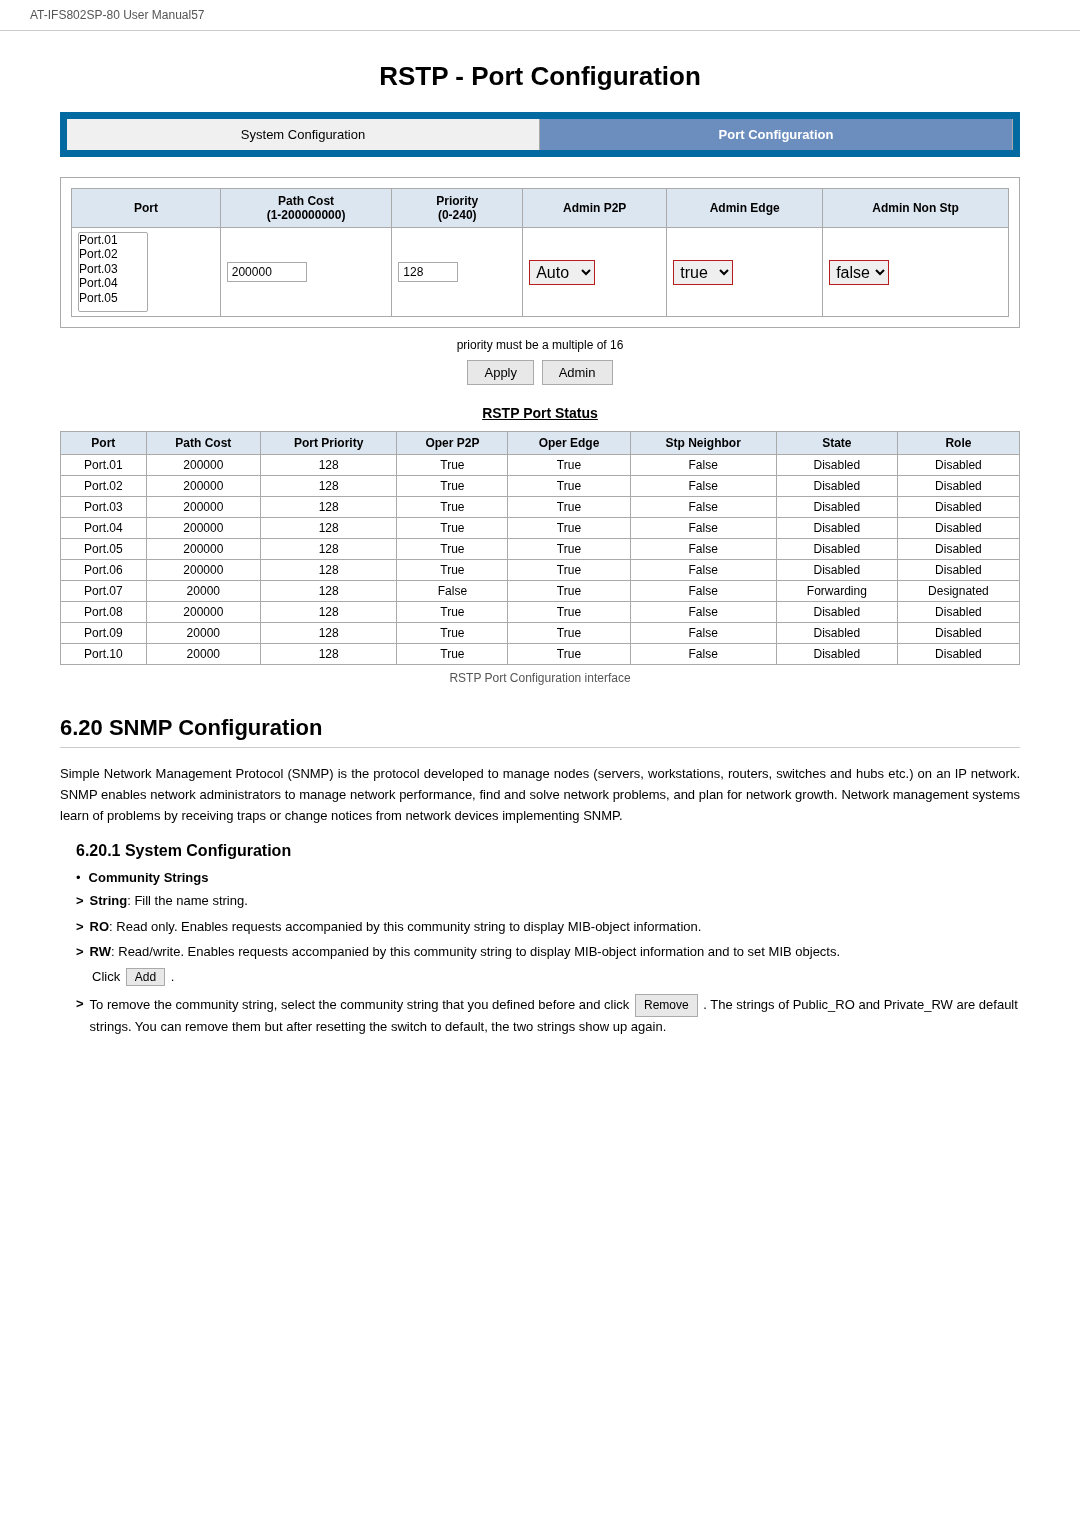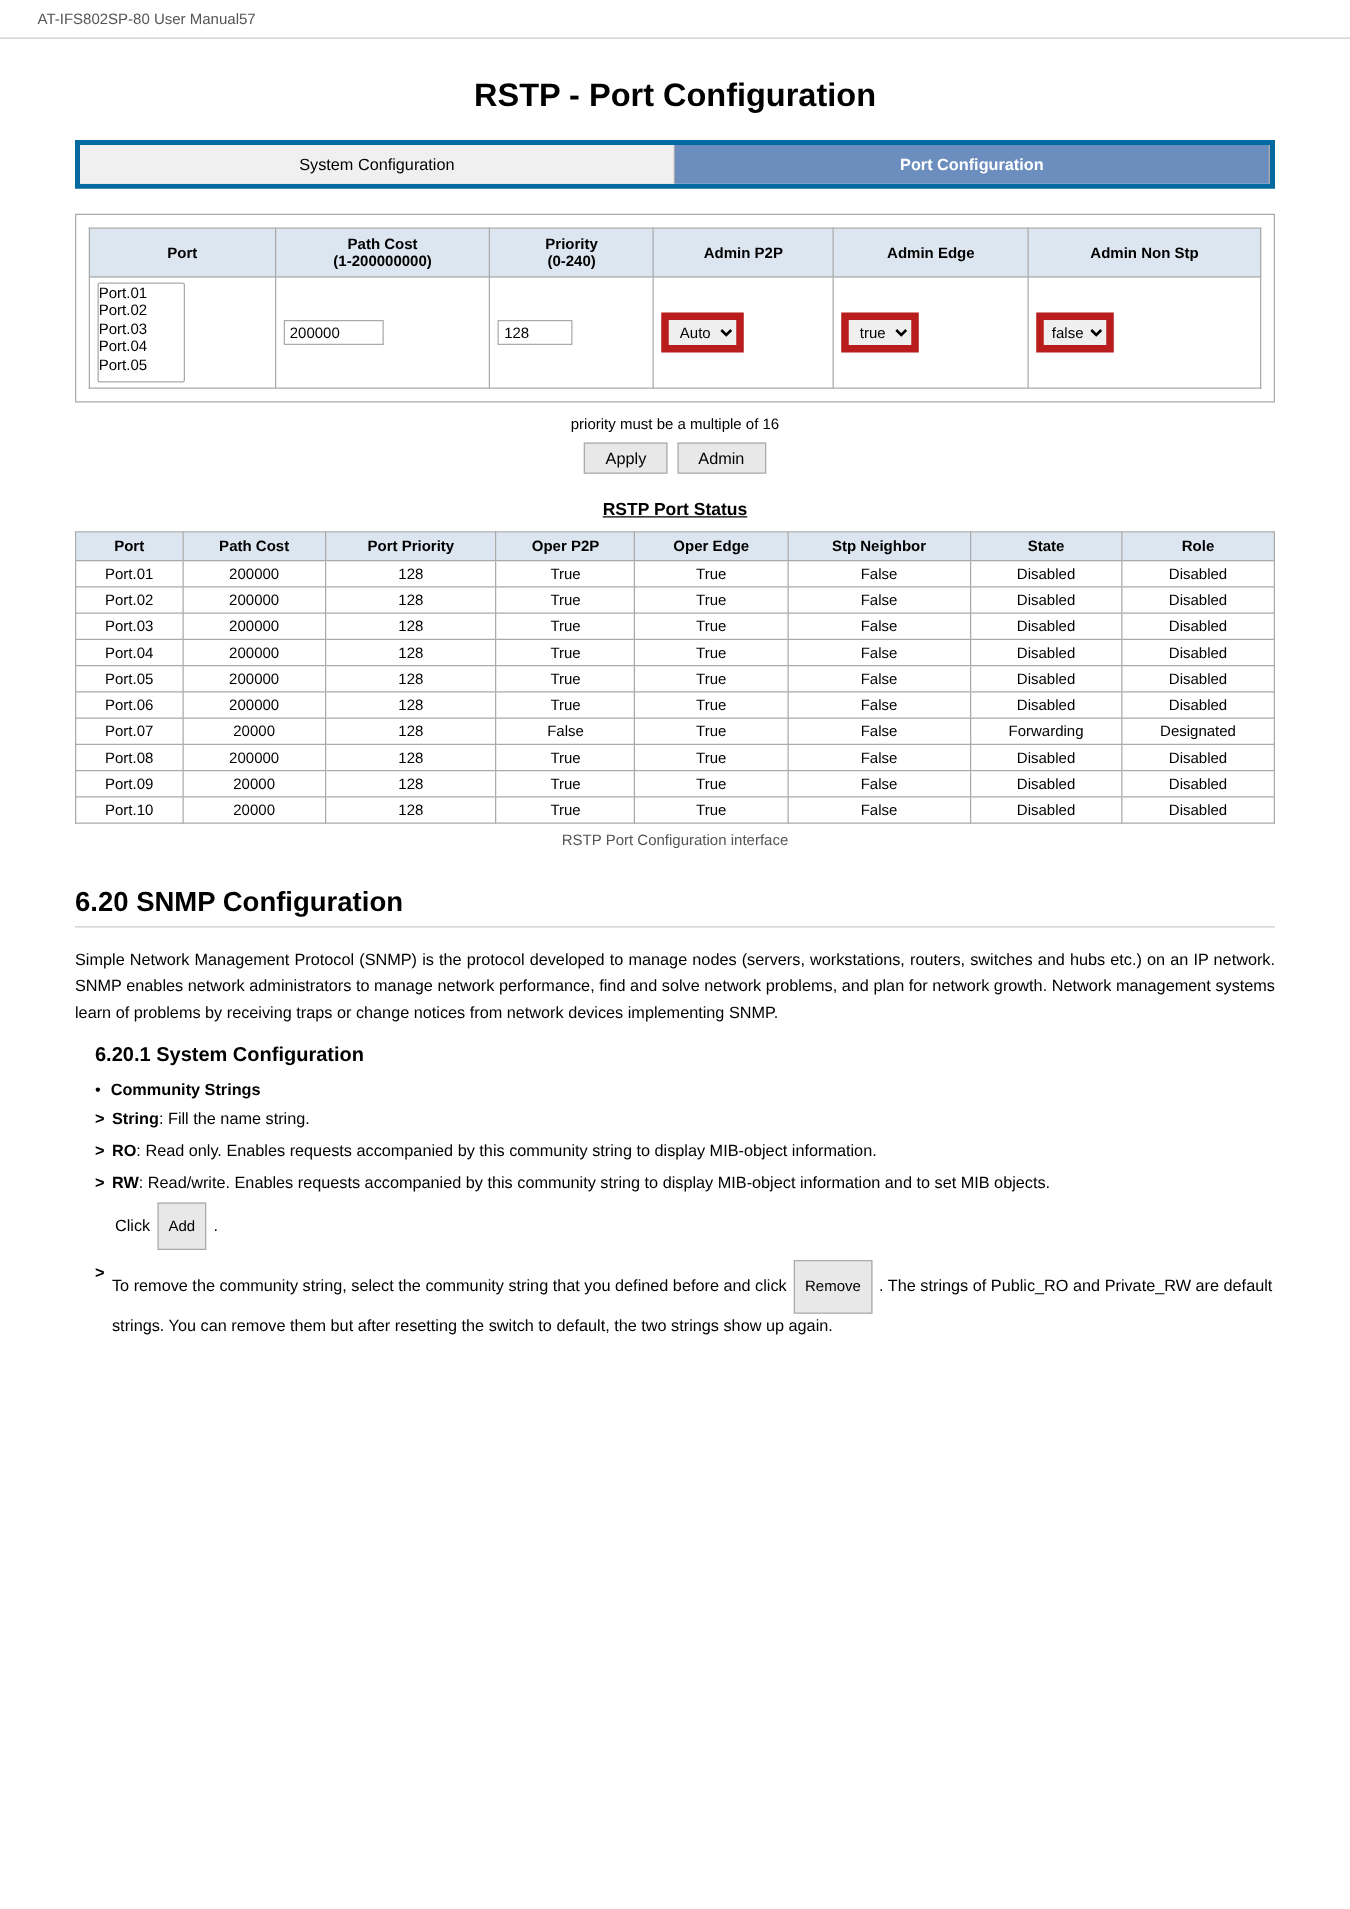--- a/index.html
+++ b/index.html
@@ -26,21 +26,21 @@
     }
     .page-title {
       text-align: center;
       font-size: 26px;
       font-weight: bold;
       margin-bottom: 20px;
     }
     
     .tab-bar {
       display: flex;
-      border: 4px solid #0369a1;
+      border: 7px solid #0369a1;
       margin-bottom: 20px;
     }
     .tab {
       padding: 8px 40px;
       font-size: 13px;
       cursor: pointer;
       background: #f0f0f0;
       border-right: 1px solid #aaa;
       flex: 1;
       text-align: center;
@@ -79,24 +79,23 @@
       height: 80px;
       width: 70px;
     }
     .config-input {
       border: 1px solid #aaa;
       font-size: 12px;
       padding: 2px 4px;
       width: 80px;
     }
     .config-select {
-      border: 6px solid #b91c1c;
-      font-size: 12px;
+      border: 1px solid #b91c1c;
+      font-size: 16px;
       padding: 2px;
-      text-align: center;
     }
     .note-text {
       font-size: 12px;
       text-align: center;
       margin: 6px 0;
     }
     .button-row {
       text-align: center;
       margin: 8px 0 20px 0;
     }
@@ -175,21 +174,21 @@
       line-height: 1.5;
     }
     .arrow {
       margin-right: 6px;
       flex-shrink: 0;
       font-weight: bold;
     }
     .inline-btn {
       border: 1px solid #aaa;
       background: #e8e8e8;
-      padding: 11px 8px;
+      padding: 1px 8px;
       font-size: 12px;
       display: inline-block;
       margin: 0 2px;
     }
   </style>
 </head>
 <body>
 
 <div class="page-header">
   <span>AT-IFS802SP-80 User Manual</span>

